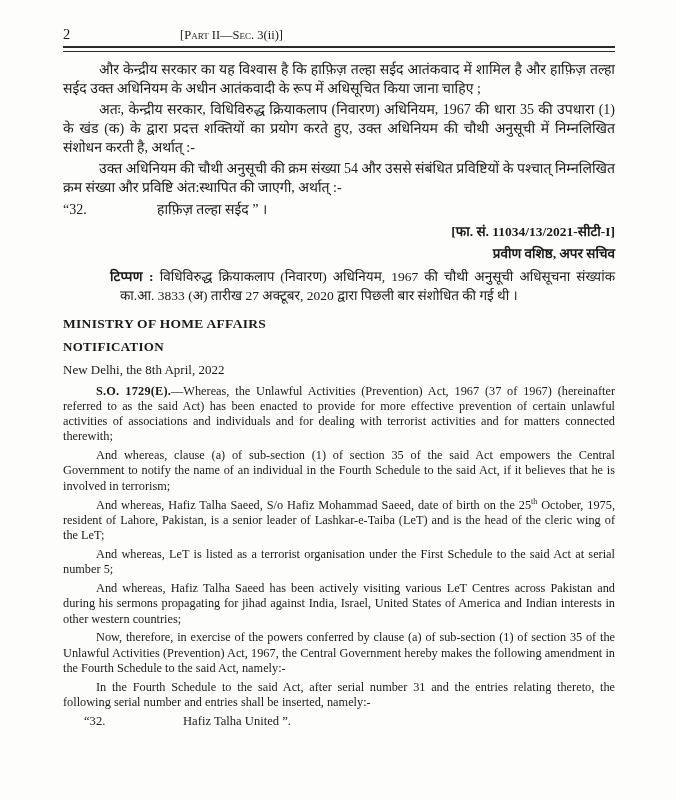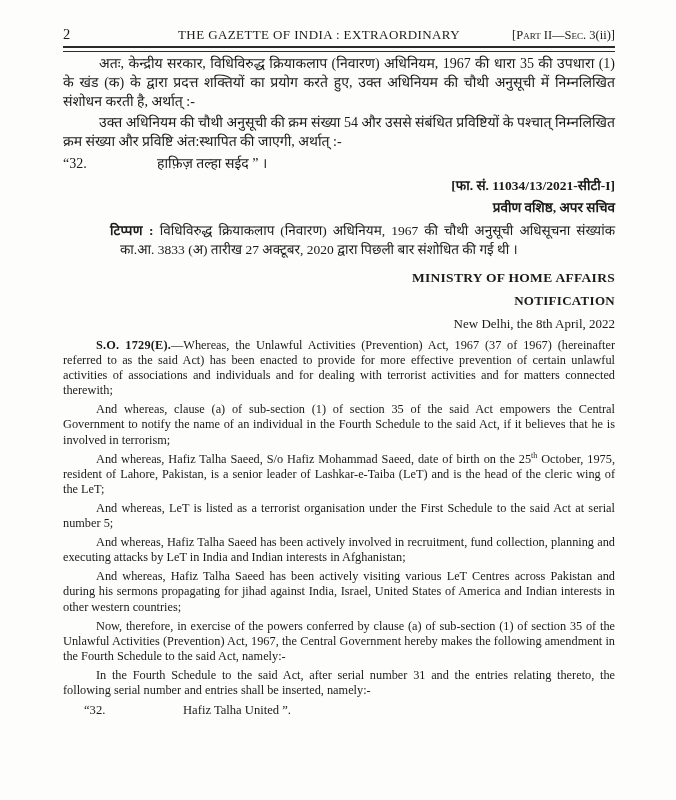--- a/index.html
+++ b/index.html
@@ -18,42 +18,42 @@
   .rule2 { margin-top: 3px; border-top: 2.5px solid #2b2b2b; border-bottom: 1.2px solid #2b2b2b; height: 2.5px; }
   
   .hi { font-size: 14px; line-height: 19px; text-align: justify; margin: 2px 0 0 0; text-indent: 36px; }
   .hi.first { margin-top: 8px; }
   .entry-hi { margin-top: 3px; font-size: 14px; line-height: 19px; display: flex; }
   .entry-hi .eno { width: 94px; flex: none; }
   .right-line { text-align: right; font-size: 13.5px; line-height: 19px; margin-top: 3px; font-weight: bold; }
   .note { margin-top: 4px; font-size: 13.5px; line-height: 19.5px; text-align: justify; padding-left: 57px; text-indent: -57px; }
   .note b { letter-spacing: 0.2px; padding-left: 47px; }
   
-  .cline { text-align: right; margin-top: 7px; font-size: 13px; line-height: 16px; }
+  .cline { text-align: left; margin-top: 7px; font-size: 13px; line-height: 16px; }
   .cline.b { font-weight: bold; letter-spacing: 0.3px; }
   .cline.ministry { margin-top: 10px; font-size: 13.5px; }
   .en { font-size: 12.3px; line-height: 15.3px; text-align: justify; margin: 3.5px 0 0 0; text-indent: 33px; }
   .en.firstp { margin-top: 6px; }
   .en sup { font-size: 8px; line-height: 0; }
   .entry-en { margin-top: 4px; font-size: 12.6px; line-height: 15.5px; display: flex; padding-left: 21px; }
   .entry-en .eno { width: 99px; flex: none; }
   b.so { letter-spacing: 0.2px; }
 </style>
 </head>
 <body>
 
 <div class="page">
 
   <div class="hdr">
     <span class="pgnum">2</span>
-    <span class="title">THE GAZETTE OF INDIA : EXTRAORDINARY</span>
     <span class="part"><span class="sc">[Part II—Sec.</span><span> 3(ii)]</span></span>
   </div>
   <div class="rule2"></div>
 
+  <p class="hi first">और केन्द्रीय सरकार का यह विश्वास है कि हाफ़िज़ तल्हा सईद आतंकवाद में शामिल है और हाफ़िज़ तल्हा सईद उक्त अधिनियम के अधीन आतंकवादी के रूप में अधिसूचित किया जाना चाहिए ;</p>
   <p class="hi">अतः, केन्द्रीय सरकार, विधिविरुद्ध क्रियाकलाप (निवारण) अधिनियम, 1967 की धारा 35 की उपधारा (1) के खंड (क) के द्वारा प्रदत्त शक्तियों का प्रयोग करते हुए, उक्त अधिनियम की चौथी अनुसूची में निम्नलिखित संशोधन करती है, अर्थात् :-</p>
   <p class="hi">उक्त अधिनियम की चौथी अनुसूची की क्रम संख्या 54 और उससे संबंधित प्रविष्टियों के पश्चात् निम्नलिखित क्रम संख्या और प्रविष्टि अंत:स्थापित की जाएगी, अर्थात् :-</p>
 
   <div class="entry-hi">
     <span class="eno">“32.</span>
     <span>हाफ़िज़ तल्हा सईद ” ।</span>
   </div>
 
   <div class="right-line">[फा. सं. 11034/13/2021-सीटी-I]</div>
   <div class="right-line">प्रवीण वशिष्ठ, अपर सचिव</div>
@@ -64,21 +64,20 @@
   <div class="cline b">NOTIFICATION</div>
   <div class="cline">New Delhi, the 8th April, 2022</div>
 
   <p class="en firstp"><b class="so">S.O. 1729(E).</b><span>—Whereas, the Unlawful Activities (Prevention) Act, 1967 (37 of 1967) (hereinafter referred to as the said Act) has been enacted to provide for more effective prevention of certain unlawful activities of associations and individuals and for dealing with terrorist activities and for matters connected therewith;</span></p>
 
   <p class="en">And whereas, clause (a) of sub-section (1) of section 35 of the said Act empowers the Central Government to notify the name of an individual in the Fourth Schedule to the said Act, if it believes that he is involved in terrorism;</p>
 
   <p class="en"><span>And whereas, Hafiz Talha Saeed, S/o Hafiz Mohammad Saeed, date of birth on the 25</span><sup>th</sup><span> October, 1975, resident of Lahore, Pakistan, is a senior leader of Lashkar-e-Taiba (LeT) and is the head of the cleric wing of the LeT;</span></p>
 
   <p class="en">And whereas, LeT is listed as a terrorist organisation under the First Schedule to the said Act at serial number 5;</p>
-  <p class="en">And whereas, Hafiz Talha Saeed has been actively involved in recruitment, fund collection, planning and executing attacks by LeT in India and Indian interests in Afghanistan;</p>
   <p class="en">And whereas, Hafiz Talha Saeed has been actively visiting various LeT Centres across Pakistan and during his sermons propagating for jihad against India, Israel, United States of America and Indian interests in other western countries;</p>
   <p class="en">Now, therefore, in exercise of the powers conferred by clause (a) of sub-section (1) of section 35 of the Unlawful Activities (Prevention) Act, 1967, the Central Government hereby makes the following amendment in the Fourth Schedule to the said Act, namely:-</p>
   <p class="en">In the Fourth Schedule to the said Act, after serial number 31 and the entries relating thereto, the following serial number and entries shall be inserted, namely:-</p>
 
   <div class="entry-en">
     <span class="eno">“32.</span>
     <span>Hafiz Talha United ”.</span>
   </div>
 
 </div>

